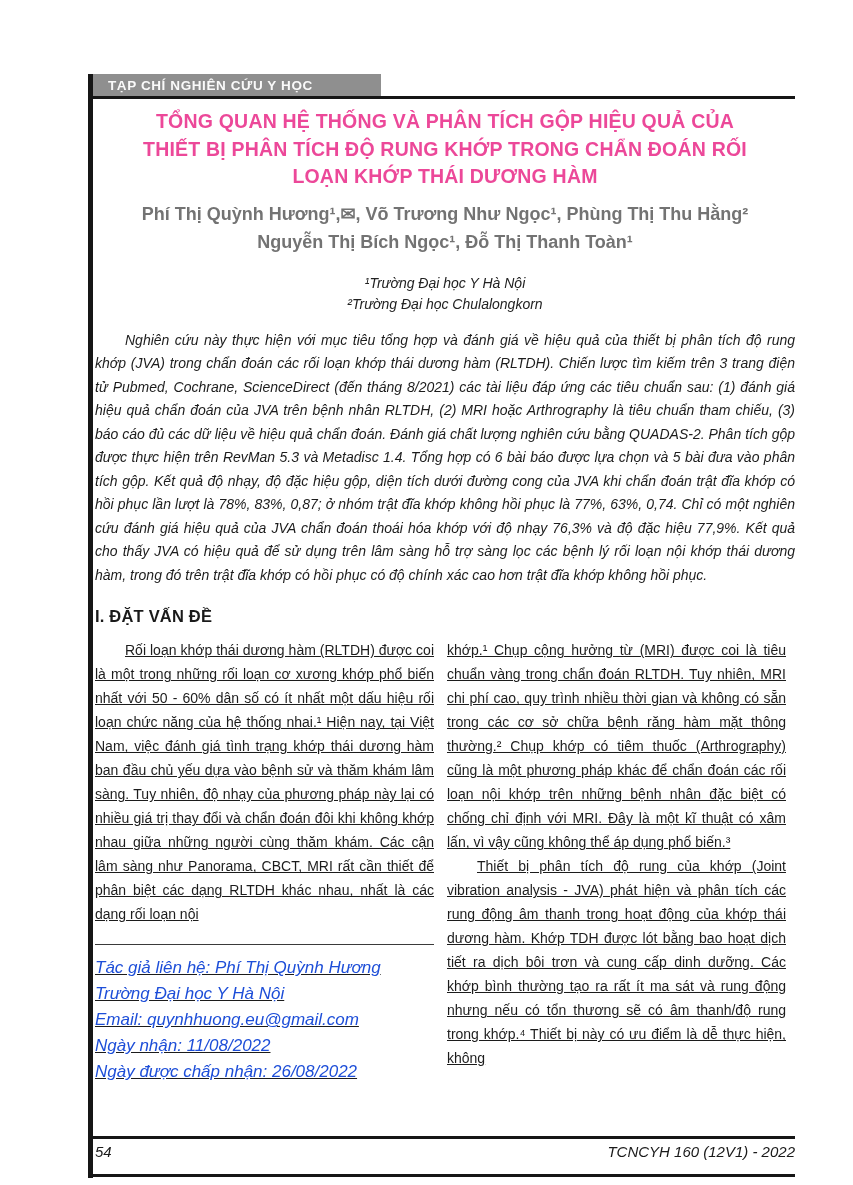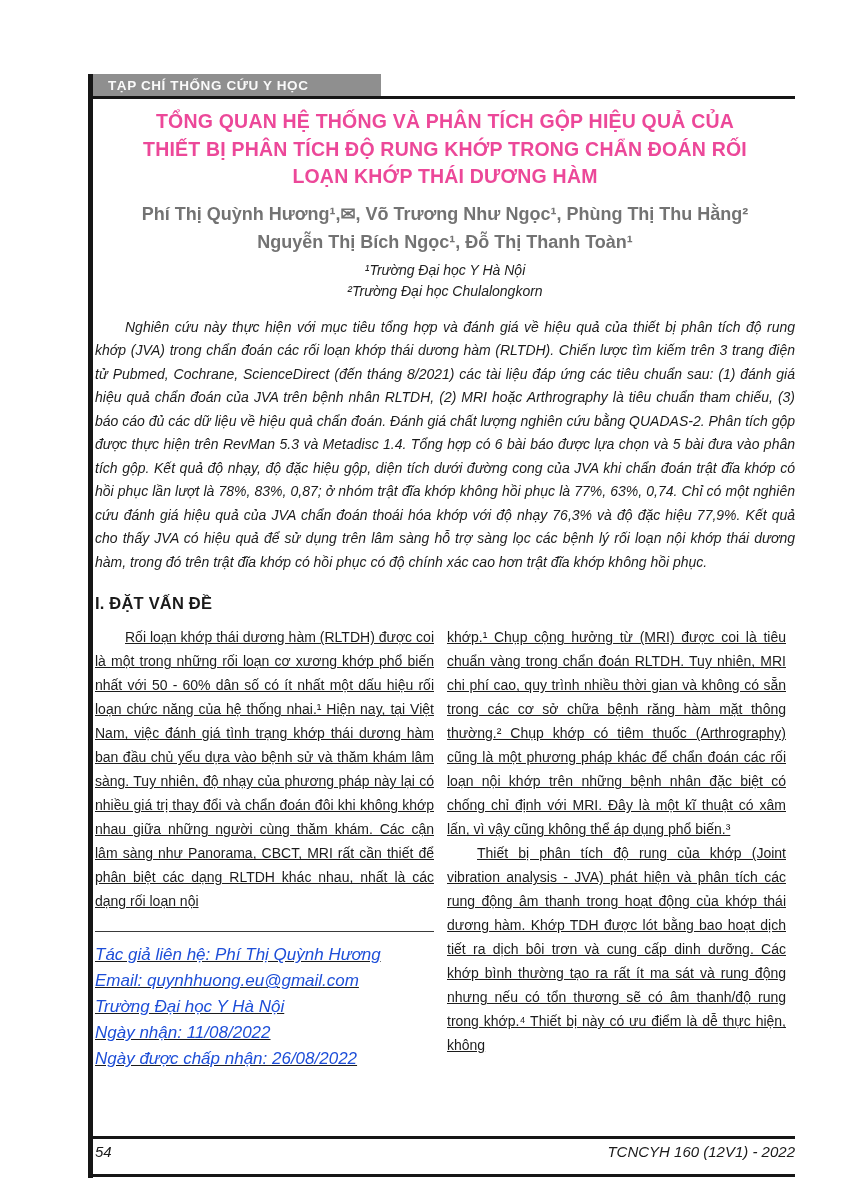--- a/index.html
+++ b/index.html
@@ -17,21 +17,21 @@
   .hline { position:absolute; left:88px; width:707px; background:#161616; }
   .hline-header { top:96px; height:3px; }
   .hline-footer-top { top:1136px; height:3px; }
   .hline-footer-bottom { top:1174px; height:3px; }
   .content { position:absolute; left:95px; top:108px; width:700px; }
   .title {
     font-size:19.5px; font-weight:bold; color:#ec4899; text-align:center;
     line-height:1.42; margin:0 auto 10px auto; max-width:640px; letter-spacing:0.2px;
   }
   .authors { text-align:center; font-weight:bold; font-size:18px; line-height:1.55; color:#737373; }
-  .affiliations { text-align:center; font-style:italic; font-size:14px; line-height:1.5; margin-top:3px; color:#222; }
+  .affiliations { text-align:center; font-style:italic; font-size:14px; line-height:1.5; margin-top:16px; color:#222; }
   .abstract {
     margin-top:14px; font-style:italic; font-size:14px; line-height:23.5px;
     text-align:justify; text-indent:30px;
   }
   .keywords { margin-top:9px; font-weight:bold; font-size:14px; line-height:22px; text-align:justify; }
   .section-heading { margin-top:20px; font-size:16.5px; font-weight:bold; letter-spacing:0.2px; color:#1a1a1a; }
   .columns { display:flex; gap:13px; margin-top:12px;text-decoration:underline; }
   .col { width:339px; font-size:14px; line-height:24px; text-align:justify; }
   .body-p { margin:0; }
   .body-p.indent { text-indent:30px; }
@@ -46,21 +46,21 @@
   }
 </style>
 </head>
 <body>
 
 <div class="page">
 
   <div class="vrule"></div>
 
   <div class="header-bar">
-    <span class="header-text">TẠP CHÍ THỐNG CỨU Y HỌC</span>
+    <span class="header-text">TẠP CHÍ NGHIÊN CỨU Y HỌC</span>
   </div>
   <div class="hline hline-header"></div>
 
   <div class="content">
 
     <h1 class="title">TỔNG QUAN HỆ THỐNG VÀ PHÂN TÍCH GỘP HIỆU QUẢ CỦA THIẾT BỊ PHÂN TÍCH ĐỘ RUNG KHỚP TRONG CHẨN ĐOÁN RỐI LOẠN KHỚP THÁI DƯƠNG HÀM</h1>
 
     <div class="authors">
       <div>Phí Thị Quỳnh Hương¹,✉, Võ Trương Như Ngọc¹, Phùng Thị Thu Hằng²</div>
       <div>Nguyễn Thị Bích Ngọc¹, Đỗ Thị Thanh Toàn¹</div>
@@ -76,22 +76,22 @@
 
     <h2 class="section-heading">I. ĐẶT VẤN ĐỀ</h2>
 
     <div class="columns">
 
       <div class="col col-left">
         <p class="body-p indent">Rối loạn khớp thái dương hàm (RLTDH) được coi là một trong những rối loạn cơ xương khớp phổ biến nhất với 50 - 60% dân số có ít nhất một dấu hiệu rối loạn chức năng của hệ thống nhai.¹ Hiện nay, tại Việt Nam, việc đánh giá tình trạng khớp thái dương hàm ban đầu chủ yếu dựa vào bệnh sử và thăm khám lâm sàng. Tuy nhiên, độ nhạy của phương pháp này lại có nhiều giá trị thay đổi và chẩn đoán đôi khi không khớp nhau giữa những người cùng thăm khám. Các cận lâm sàng như Panorama, CBCT, MRI rất cần thiết để phân biệt các dạng RLTDH khác nhau, nhất là các dạng rối loạn nội</p>
 
         <div class="correspondence">
           <div>Tác giả liên hệ: Phí Thị Quỳnh Hương</div>
+          <div>Trường Đại học Y Hà Nội</div>
           <div>Email: quynhhuong.eu@gmail.com</div>
-          <div>Trường Đại học Y Hà Nội</div>
           <div>Ngày nhận: 11/08/2022</div>
           <div>Ngày được chấp nhận: 26/08/2022</div>
         </div>
       </div>
 
       <div class="col col-right">
         <p class="body-p">khớp.¹ Chụp cộng hưởng từ (MRI) được coi là tiêu chuẩn vàng trong chẩn đoán RLTDH. Tuy nhiên, MRI chi phí cao, quy trình nhiều thời gian và không có sẵn trong các cơ sở chữa bệnh răng hàm mặt thông thường.² Chụp khớp có tiêm thuốc (Arthrography) cũng là một phương pháp khác để chẩn đoán các rối loạn nội khớp trên những bệnh nhân đặc biệt có chống chỉ định với MRI. Đây là một kĩ thuật có xâm lấn, vì vậy cũng không thể áp dụng phổ biến.³</p>
         <p class="body-p indent">Thiết bị phân tích độ rung của khớp (Joint vibration analysis - JVA) phát hiện và phân tích các rung động âm thanh trong hoạt động của khớp thái dương hàm. Khớp TDH được lót bằng bao hoạt dịch tiết ra dịch bôi trơn và cung cấp dinh dưỡng. Các khớp bình thường tạo ra rất ít ma sát và rung động nhưng nếu có tổn thương sẽ có âm thanh/độ rung trong khớp.⁴ Thiết bị này có ưu điểm là dễ thực hiện, không</p>
       </div>
 

